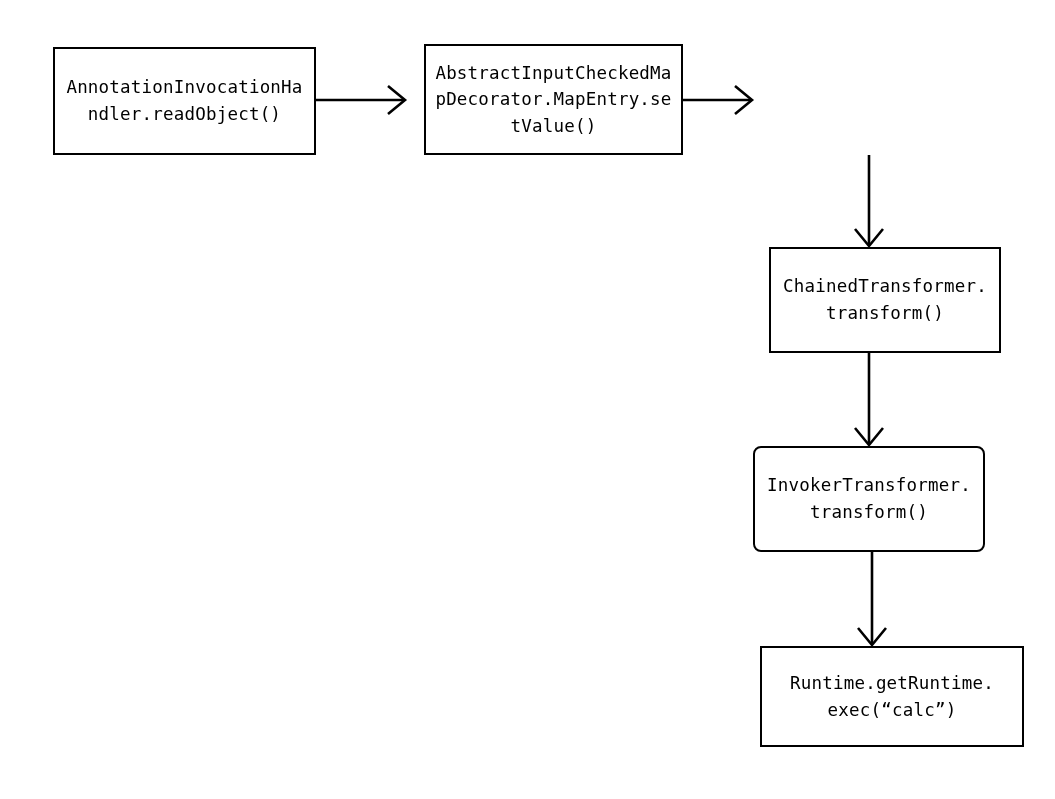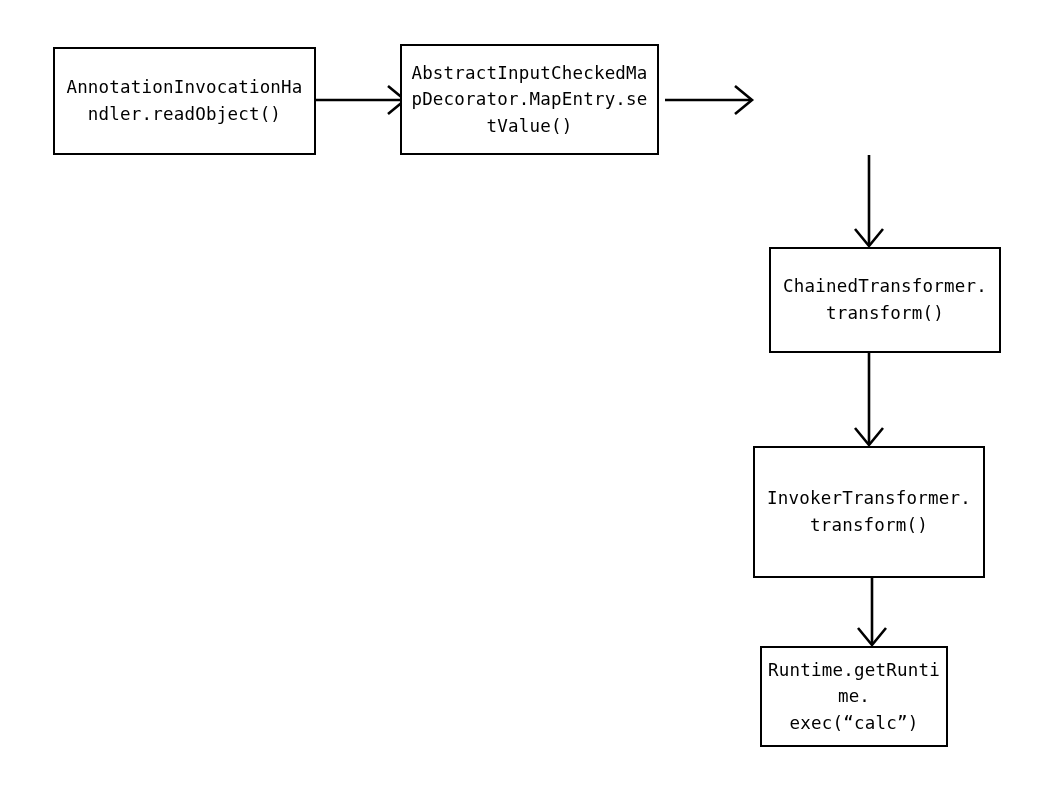--- a/index.html
+++ b/index.html
@@ -82,35 +82,35 @@
         <polyline points="858,628 872,645 886,628" fill="none"></polyline>
       </g>
     </g>
   </svg>
 
   <div class="node" style="left:53px; top:47px; width:263px; height:108px;">
     <span class="node-label">AnnotationInvocationHa
 ndler.readObject()</span>
   </div>
 
-  <div class="node" style="left:400px; top:44px; width:259px; height:111px;">
+  <div class="node" style="left:424px; top:44px; width:259px; height:111px;">
     <span class="node-label">AbstractInputCheckedMa
 pDecorator.MapEntry.se
 tValue()</span>
   </div>
 
 
   <div class="node" style="left:753px; top:247px; width:232px; height:106px;margin-left:16px;">
     <span class="node-label">ChainedTransformer.
 transform()</span>
   </div>
 
-  <div class="node" style="left:753px; top:446px; width:232px; height:132px;">
+  <div class="node" style="left:753px; top:446px; width:232px; height:106px;border-radius:8px;">
     <span class="node-label">InvokerTransformer.
 transform()</span>
   </div>
 
-  <div class="node" style="left:760px; top:646px; width:188px; height:101px;">
+  <div class="node" style="left:760px; top:646px; width:264px; height:101px;">
     <span class="node-label">Runtime.getRuntime.
 exec(“calc”)</span>
   </div>
 
 </div>
 
 </body></html>

